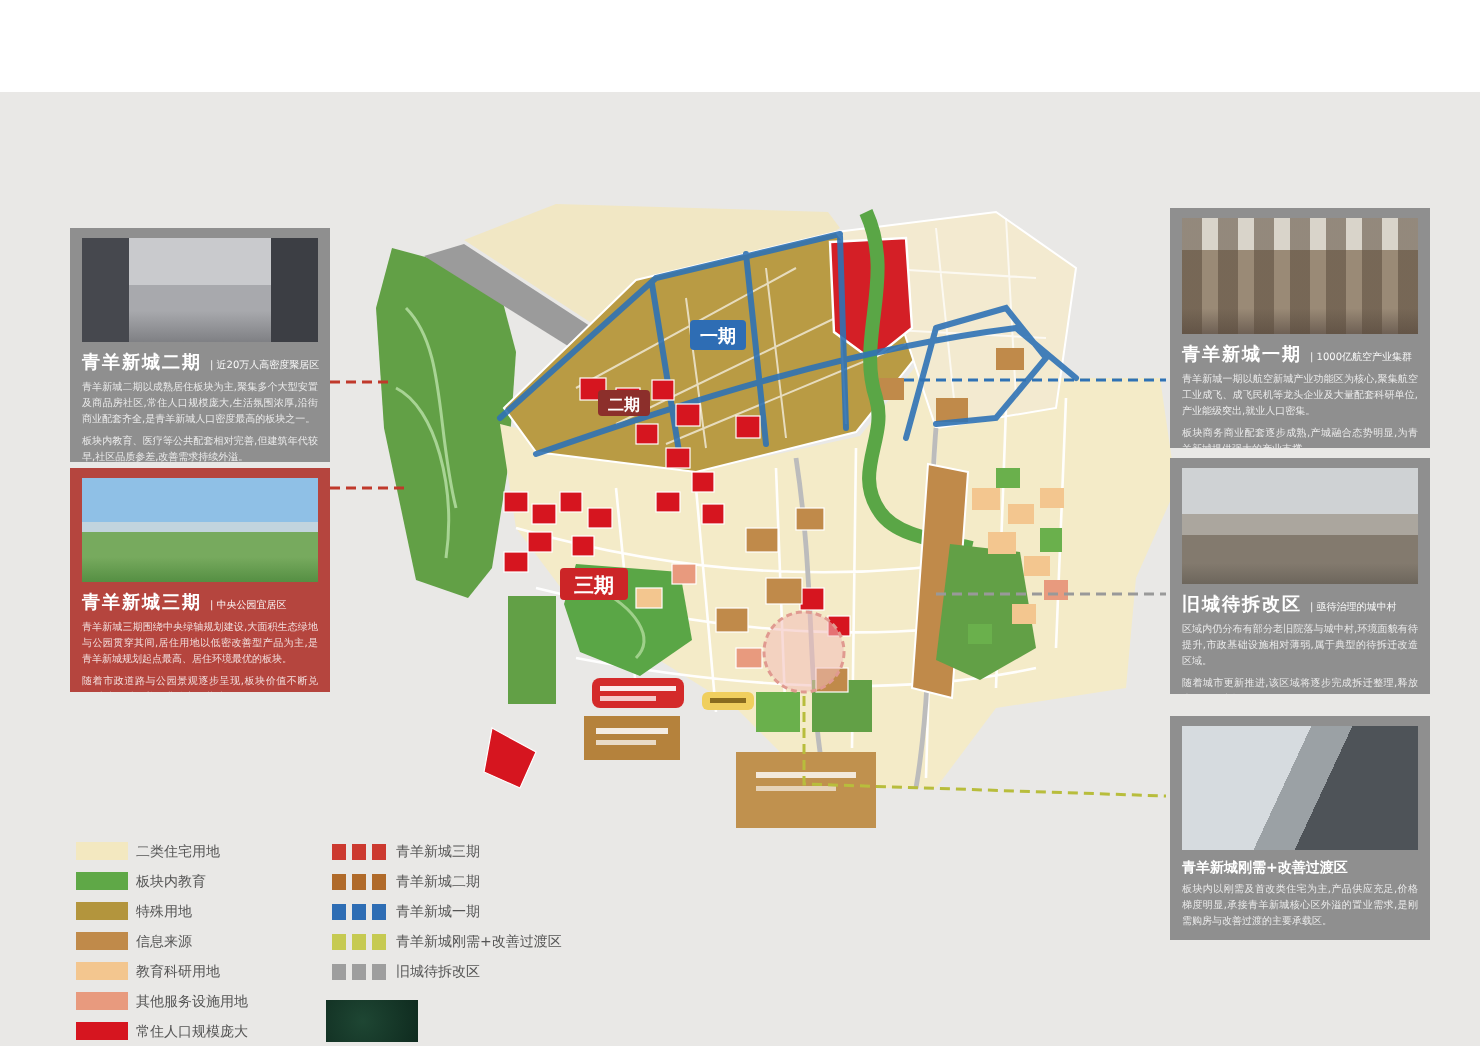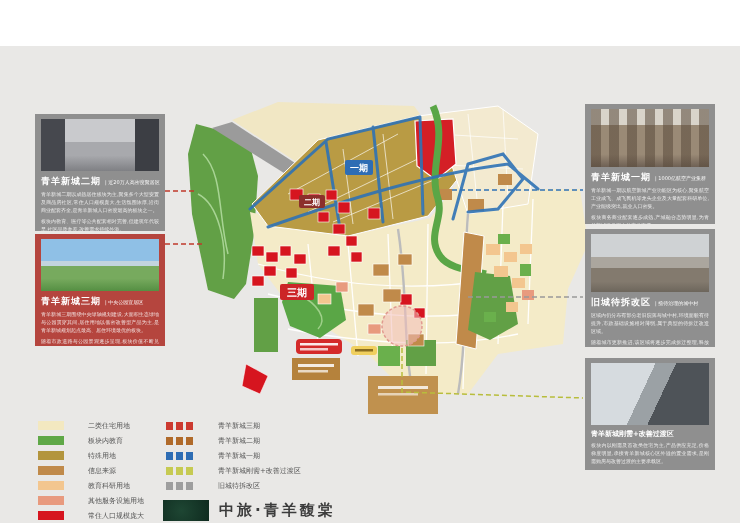--- a/index.html
+++ b/index.html
@@ -18,21 +18,21 @@
   .photo-old{height:58px;background:linear-gradient(180deg,#cfd2d4 0 40%,#aba69e 40% 58%,#837a6e 58% 82%,#6d665c 100%);}
   .photo-tr{height:62px;background:linear-gradient(115deg,#d6dbdf 0 44%,#9ba1a5 44% 58%,#4e5358 58% 100%);}
   .card-title-row{display:flex;align-items:baseline;gap:4px;color:#fff;margin:2px 0 3px 0;}
   .card-title{font-size:9px;font-weight:bold;letter-spacing:1px;white-space:nowrap;}
   .card-title.small{font-size:7px;letter-spacing:0;}
   .card-sub{font-size:5px;opacity:.95;white-space:nowrap;}
   .card-body{font-size:5px;line-height:1.55;color:rgba(255,255,255,.82);margin:0 0 4px 0;text-align:justify;}
   
   .legend-land{position:absolute;left:38px;top:375px;display:flex;flex-direction:column;gap:6px;}
   .legend-zones{position:absolute;left:166px;top:375px;display:flex;flex-direction:column;gap:6px;}
-  .lrow{display:flex;align-items:center;gap:24px;height:9px;}
+  .lrow{display:flex;align-items:center;gap:4px;height:9px;}
   .sw-solid{width:26px;height:9px;background:currentColor;}
   .sw-dash{width:28px;height:8px;background:repeating-linear-gradient(90deg,currentColor 0 7px,rgba(0,0,0,0) 7px 10px);}
   .llabel{font-size:7px;color:#555;white-space:nowrap;}
   
   .logo-row{position:absolute;left:163px;top:454px;display:flex;align-items:center;gap:10px;}
   .logo-thumb{width:46px;height:21px;background:radial-gradient(circle at 40% 50%,#1e4633,#0f2b1f);}
   .logo-text{font-size:15px;color:#3c3c3c;letter-spacing:3px;font-weight:bold;}
   .source{position:absolute;left:544px;top:461px;font-size:9px;color:#555;}
   .disclaimer{position:absolute;left:35px;top:500px;width:692px;font-size:5px;line-height:1.5;
               color:#b5b5b5;overflow:hidden;height:14px;}
@@ -280,17 +280,16 @@
         <span class="llabel">青羊新城刚需+改善过渡区</span>
       </div>
     <div class="lrow">
         <span class="sw-dash" style="color: rgb(158, 158, 158);"></span>
         <span class="llabel">旧城待拆改区</span>
       </div>
   </div>
 
   <div class="logo-row">
     <span class="logo-thumb"></span>
-    <span class="logo-text">中旅·青羊馥棠</span>
   </div>
   <div class="disclaimer">备注:本图所示区域界线、地块用地性质及相关规划信息均根据网络公开资料整理绘制,仅供参考,不构成任何要约或承诺;地块信息如有调整,以政府相关部门最新公布的规划为准;图示位置、距离及范围仅为示意,最终以实际情况为准。</div>
 
 </div>
 
 </body></html>

